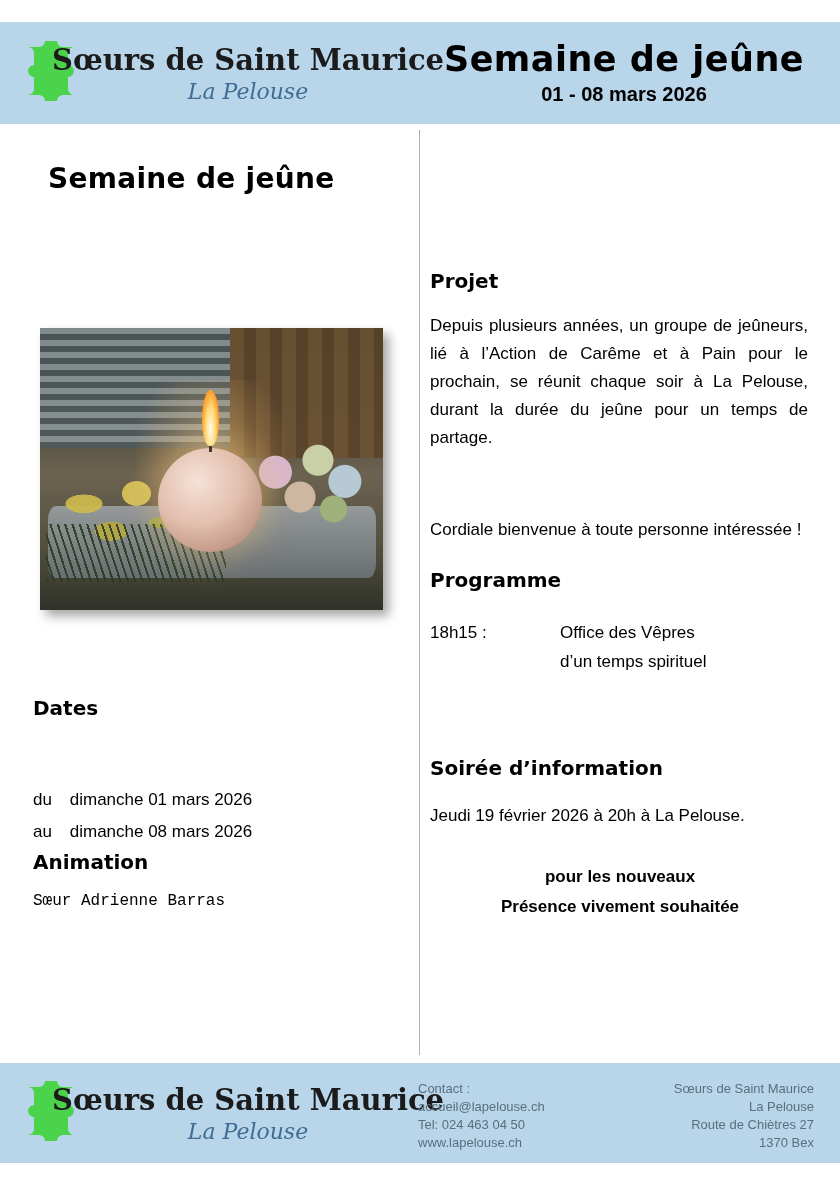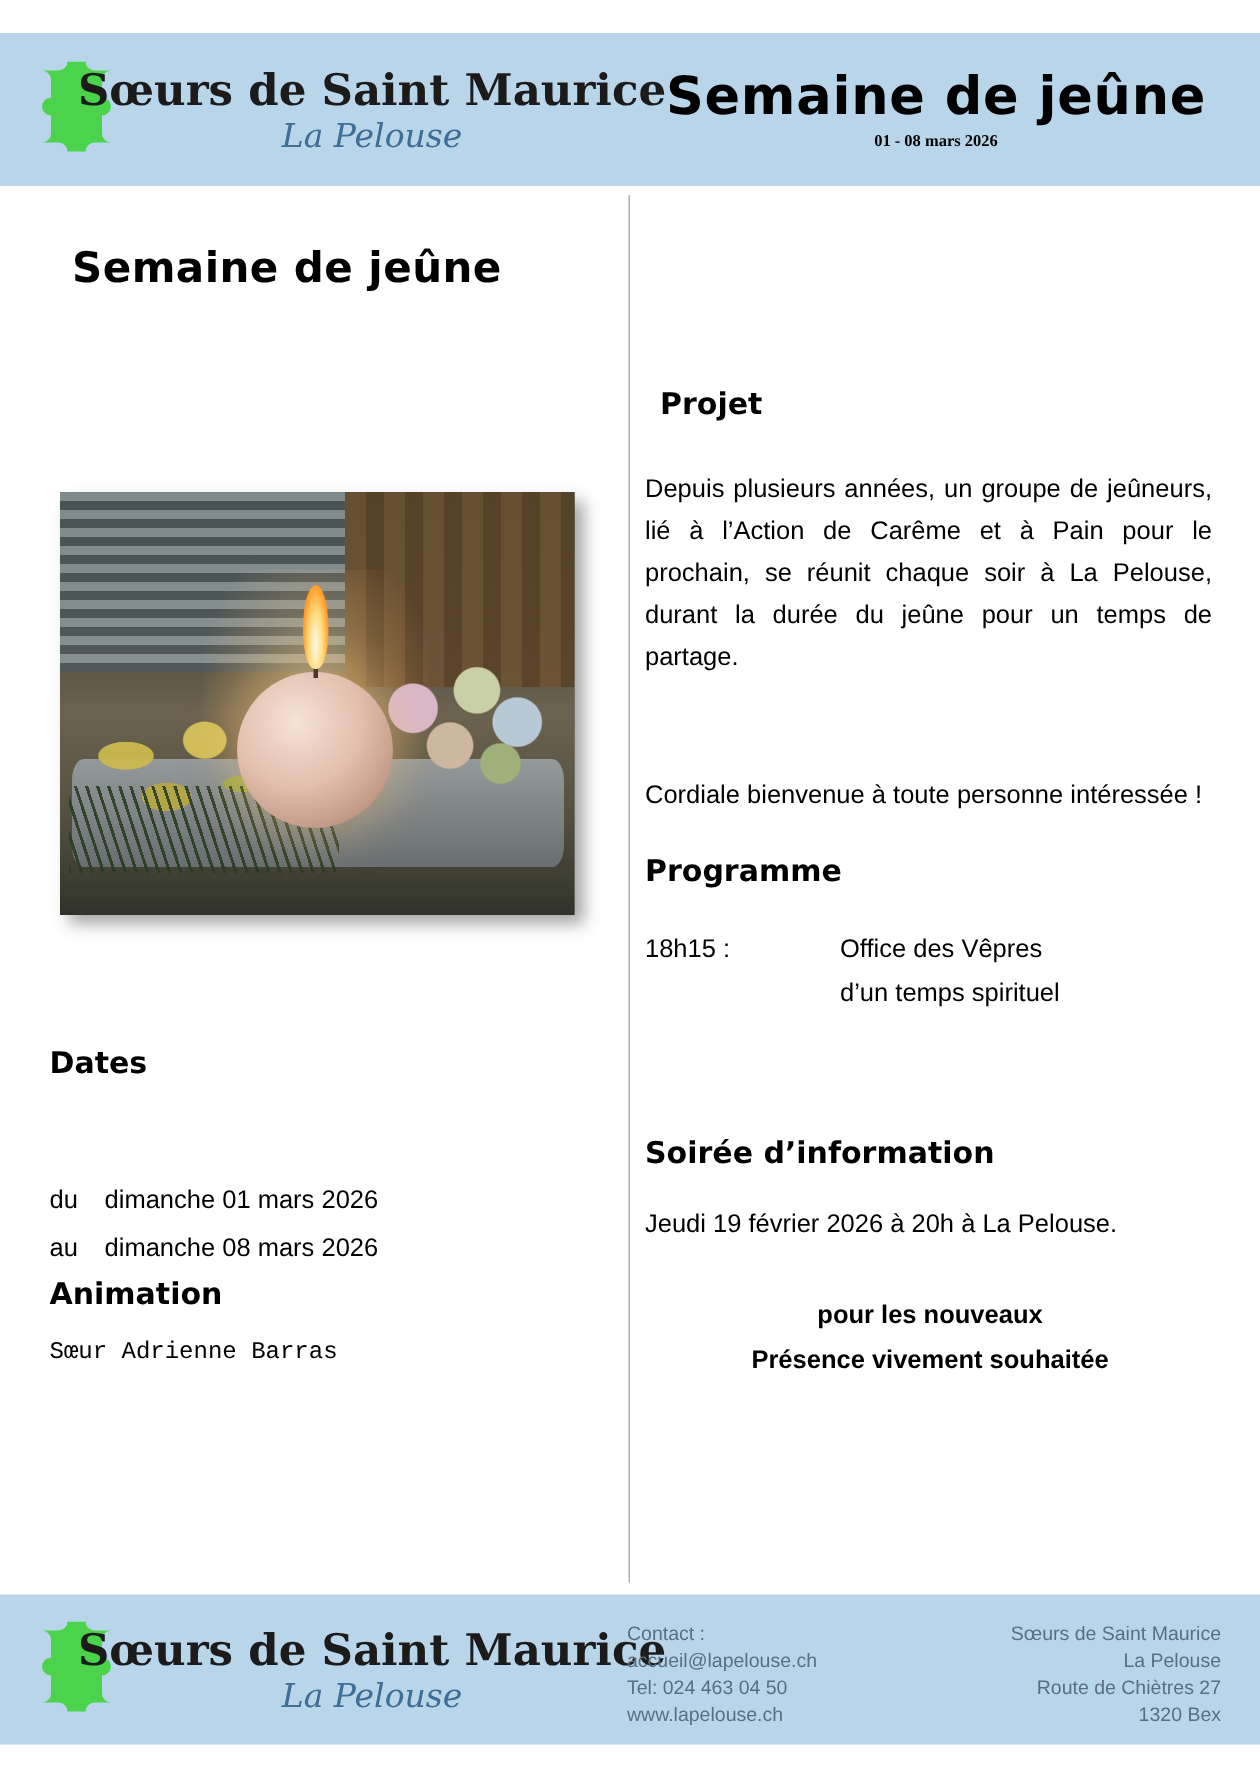--- a/index.html
+++ b/index.html
@@ -60,23 +60,23 @@
   }
   .header-title {
     font-family: "DejaVu Sans", sans-serif;
     font-weight: 700;
     font-size: 35px;
     letter-spacing: 0.5px;
     color: #000;
     line-height: 1.1;
   }
   .header-dates {
-    font-family: Liberation Serif, serif;
-    font-weight: 700;
-    font-size: 11px;
+    font-family: Liberation Sans, sans-serif;
+    font-weight: 700;
+    font-size: 20px;
     margin-top: 4px;
     color: #000;
   }
 
   
   .content {
     position: absolute;
     left: 0; top: 124px;
     width: 840px; height: 930px;
   }
@@ -185,21 +185,21 @@
     font-size: 20px;
   }
   .left-dates-h { position: absolute; left: 33px; top: 572px; }
   .left-dates { position: absolute; left: 33px; top: 612px; font-size: 17px; line-height: 32px; margin-top: 48px; }
   .left-dates .row span.lbl { display: inline-block; width: 32px; }
   .left-anim-h { position: absolute; left: 33px; top: 726px; }
   .left-anim { position: absolute; left: 33px; top: 768px; font-size: 16px; font-family: Liberation Mono, monospace; }
 
   
   .r-h { font-family:"DejaVu Sans", sans-serif; font-weight:700; font-size:20px; }
-  .r-projet-h { position:absolute; left:10px; top:133px;margin-left:10px; }
+  .r-projet-h { position:absolute; left:10px; top:145px; }
   .r-projet-p {
     position:absolute; left:10px; top:188px; width:378px;
     font-size:17px; line-height:28px; text-align: justify;
   }
   .r-projet-p2 {
     position:absolute; left:10px; top:352px; width:378px;
     font-size:17px; line-height:28px; text-align: justify; margin-top: 40px;
   }
   .r-prog-h { position:absolute; left:10px; top:444px; }
   .r-prog {
@@ -331,16 +331,16 @@
     <div class="footer-contact">
       <div>Contact :</div>
       <div>accueil@lapelouse.ch</div>
       <div>Tel: 024 463 04 50</div>
       <div>www.lapelouse.ch</div>
     </div>
     <div class="footer-addr">
       <div>Sœurs de Saint Maurice</div>
       <div>La Pelouse</div>
       <div>Route de Chiètres 27</div>
-      <div>1320 Bex</div>
+      <div>1370 Bex</div>
     </div>
   </div>
 </div>
 
 </body></html>

